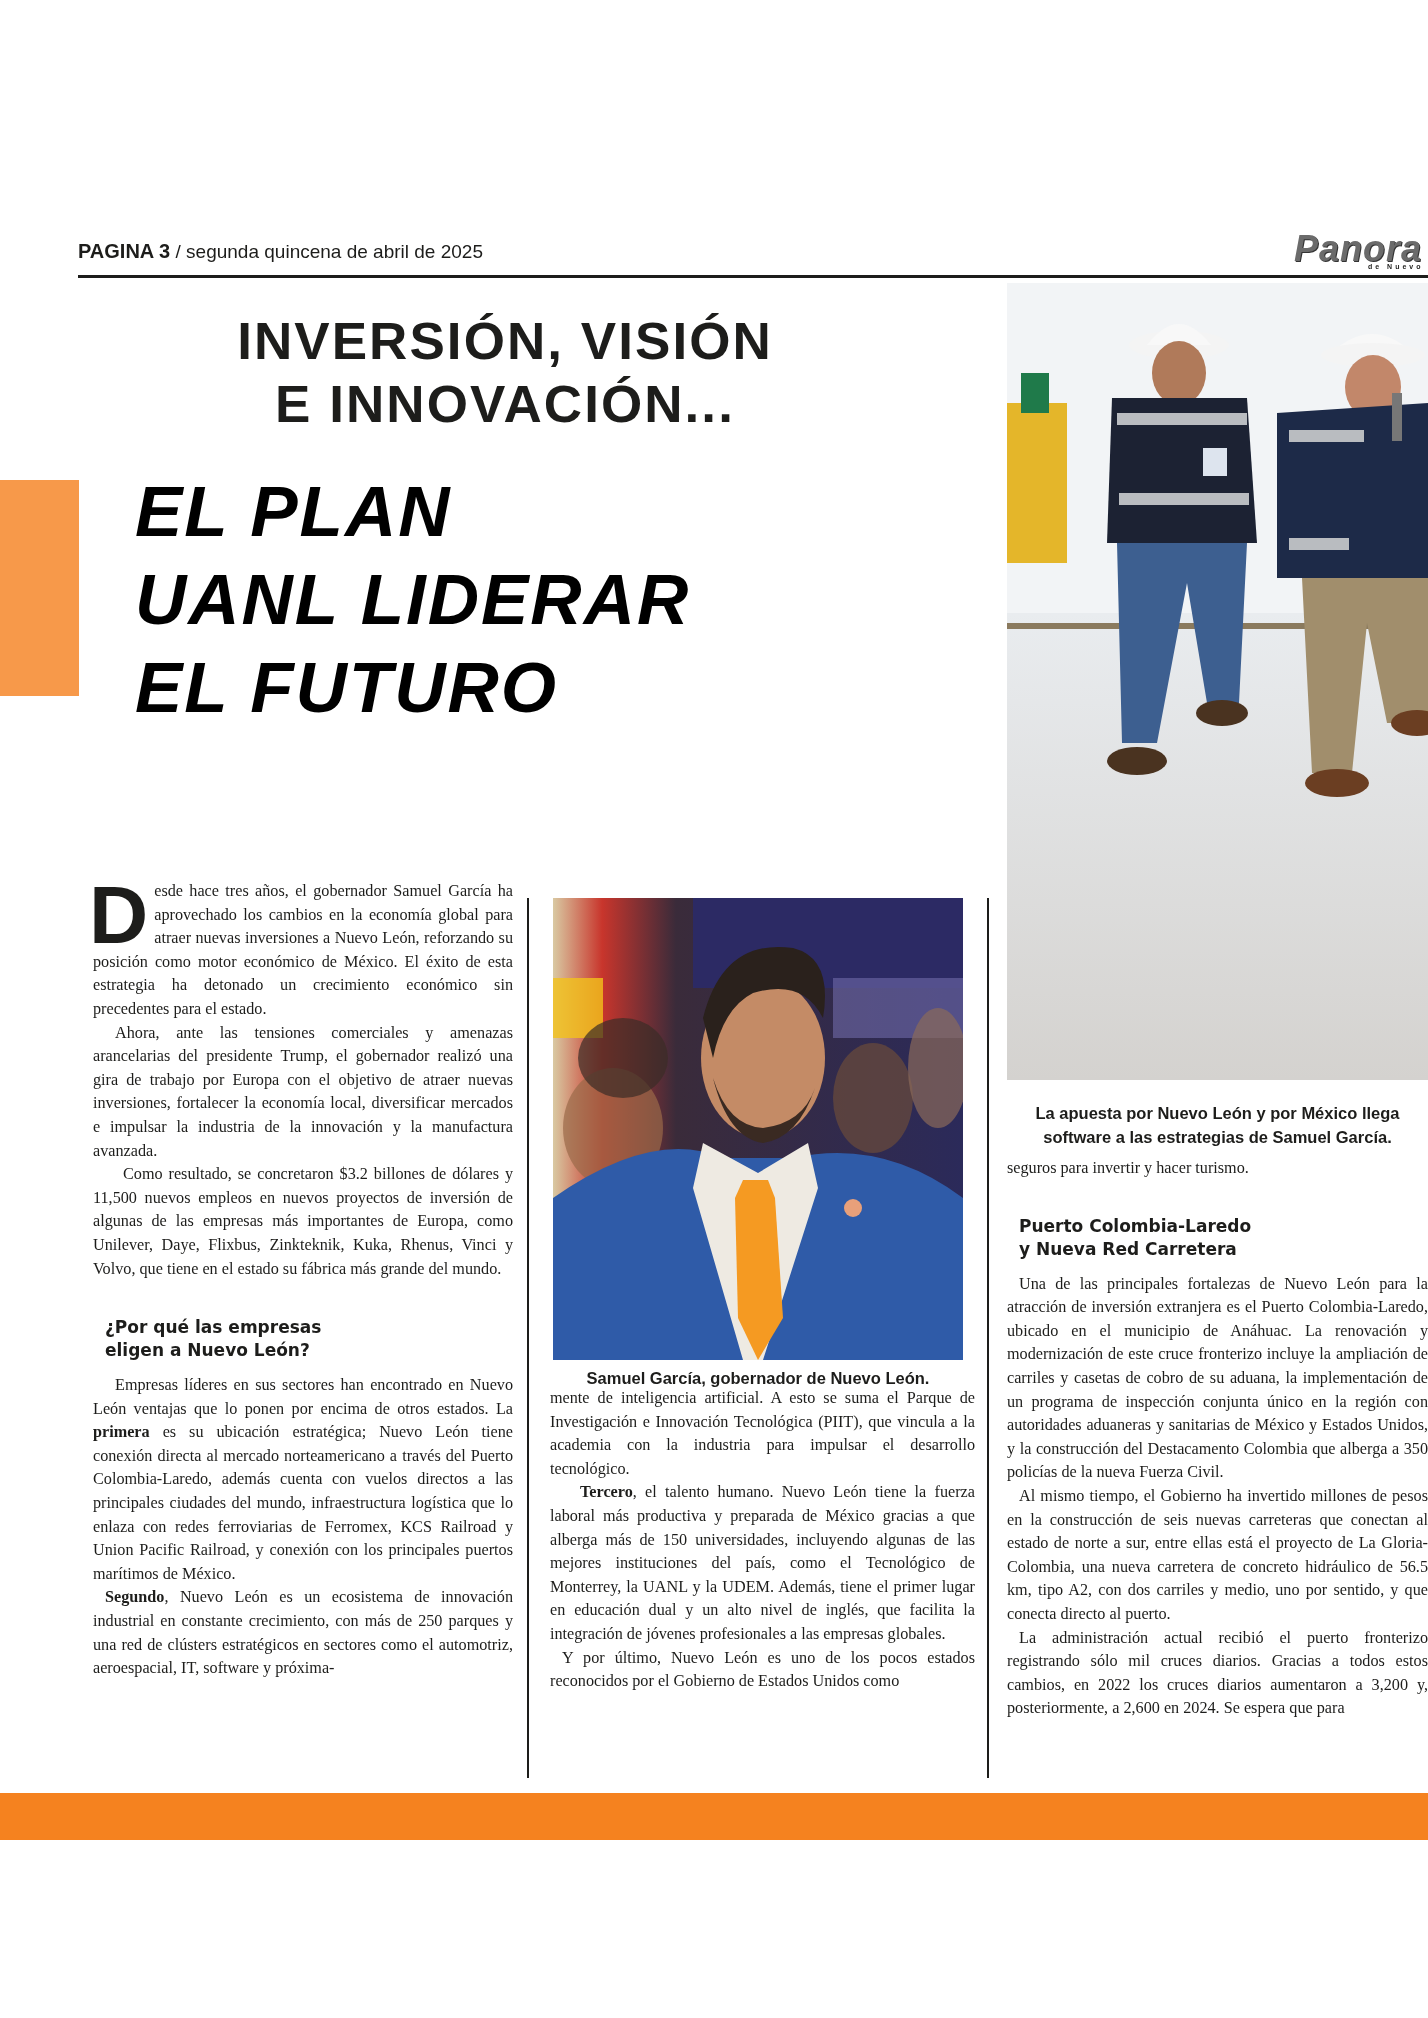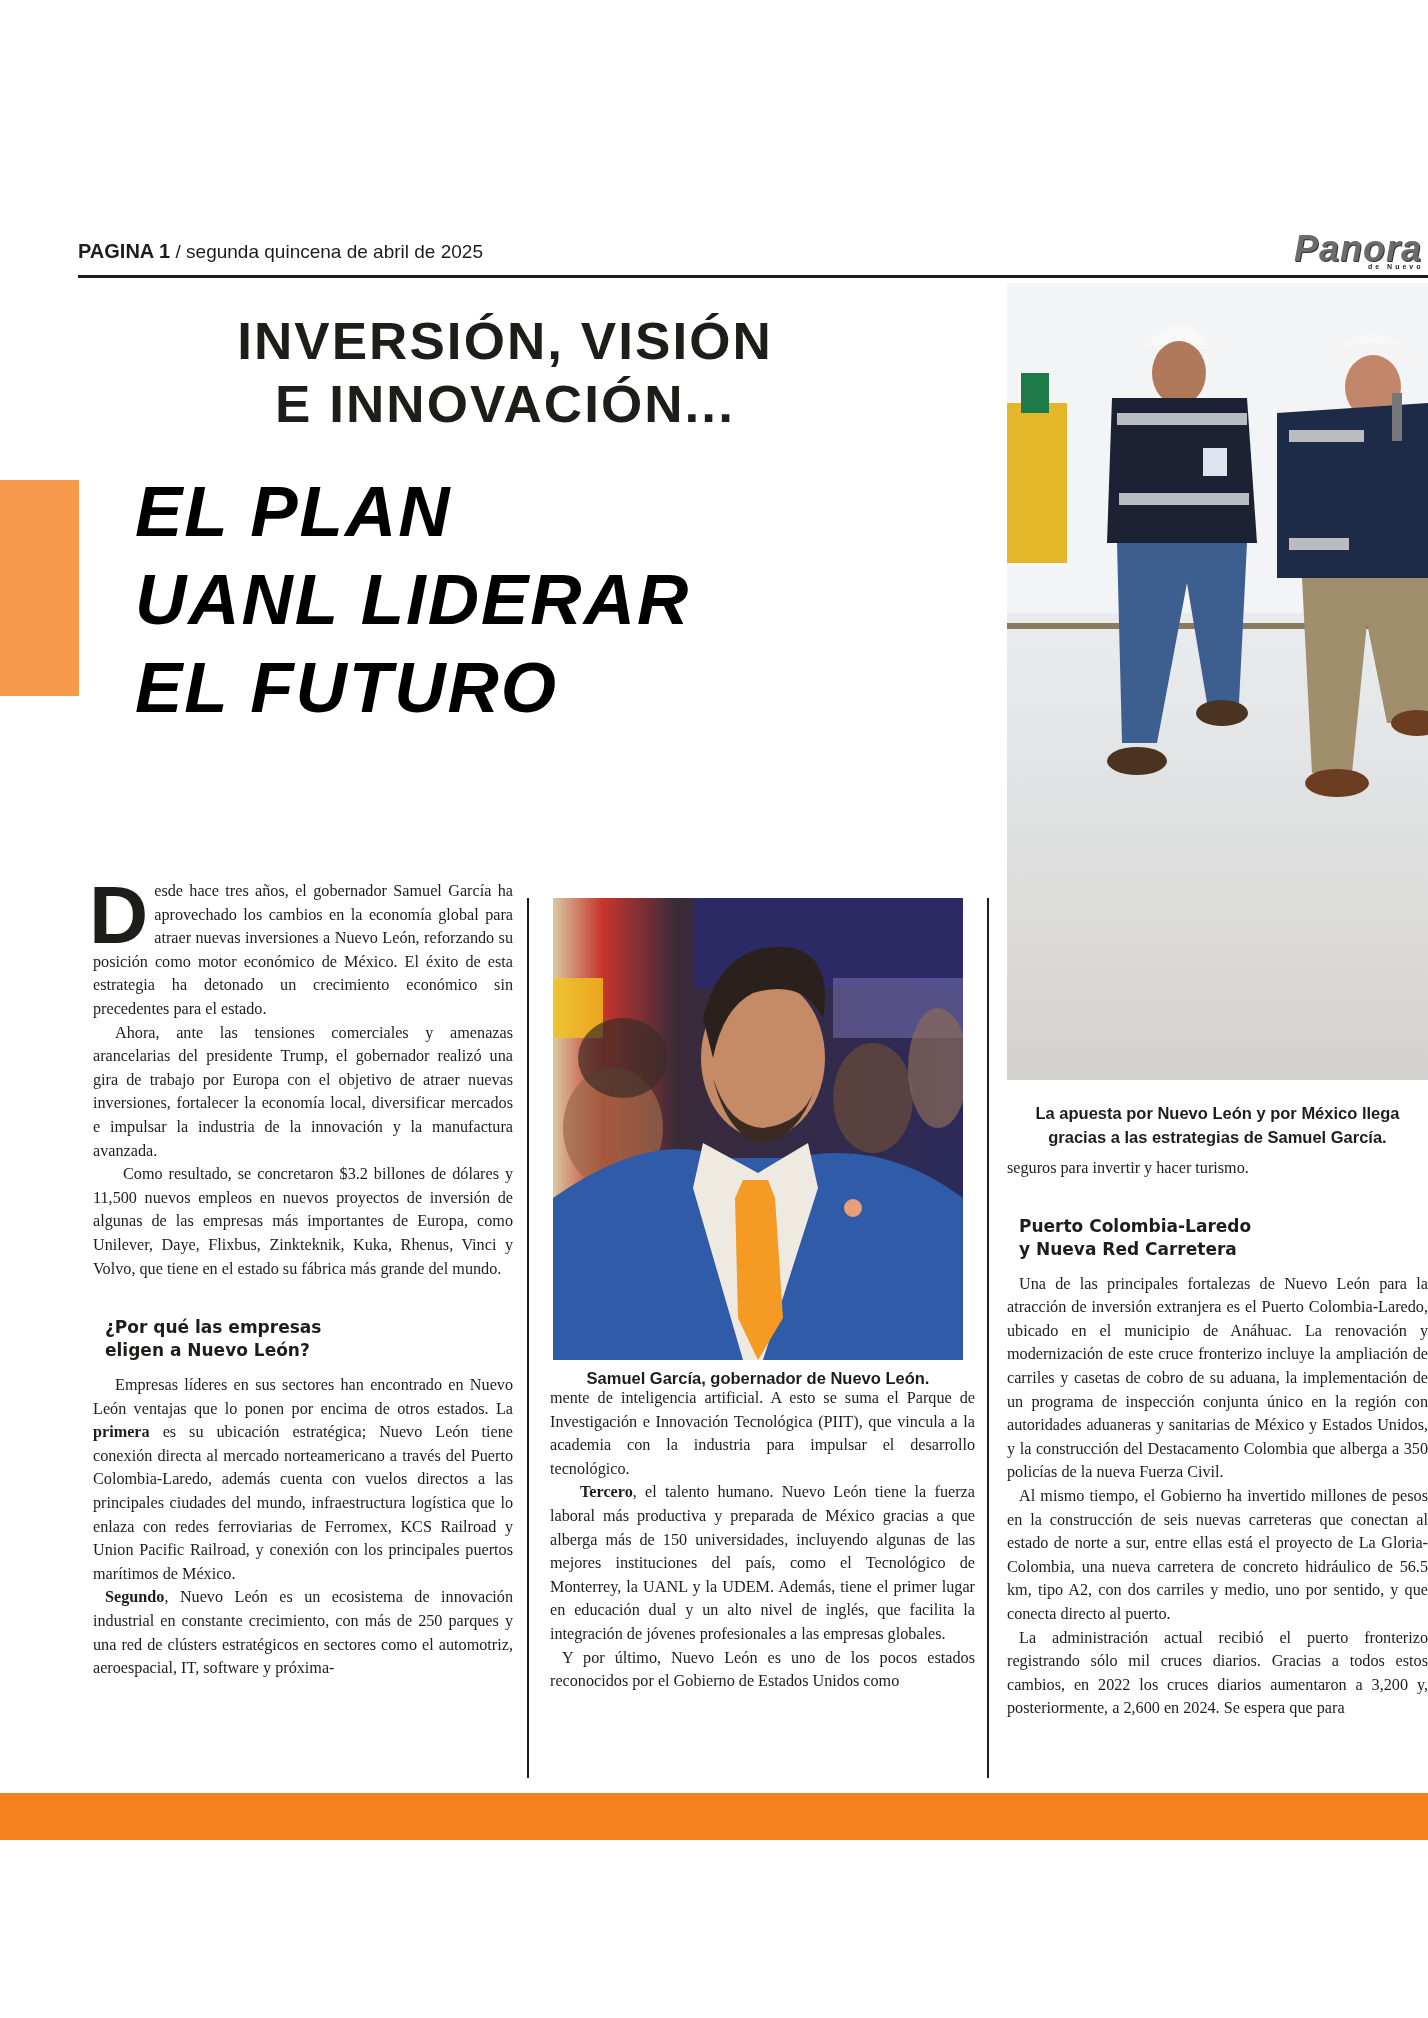--- a/index.html
+++ b/index.html
@@ -28,21 +28,21 @@
   .vrule { width:2px; background:#1d1d1b; }
   
   .photo { overflow:hidden; }
   .caption { font-family:"Liberation Sans", sans-serif; font-weight:bold; font-size:16.5px; line-height:23.5px; text-align:center; color:#1d1d1b; }
   .footer-bar { left:0; top:1793px; width:1428px; height:47px; background:#f5821f; }
 </style>
 </head>
 <body>
 
 <div class="abs hdr">
-  <span class="pg">PAGINA 1</span><span> / </span><span>segunda quincena de abril de 2025</span>
+  <span class="pg">PAGINA 3</span><span> / </span><span>segunda quincena de abril de 2025</span>
 </div>
 <div class="abs logo">Panora</div>
 <div class="abs logo-sub">de Nuevo Leó</div>
 <div class="abs hdr-rule"></div>
 
 <div class="abs kicker">
   <div>INVERSIÓN, VISIÓN</div>
   <div>E INNOVACIÓN...</div>
 </div>
 
@@ -135,21 +135,21 @@
     <rect x="282" y="147" width="75" height="12" fill="#b9bcc0"></rect>
     <rect x="282" y="255" width="60" height="12" fill="#b9bcc0"></rect>
     <rect x="385" y="110" width="10" height="48" fill="#777"></rect>
     <path d="M295 295 L421 295 L421 440 L380 440 L360 340 L345 490 L305 490 Z" fill="#a18e6c"></path>
     <ellipse cx="330" cy="500" rx="32" ry="14" fill="#6b3e22"></ellipse>
     <ellipse cx="410" cy="440" rx="26" ry="13" fill="#6b3e22"></ellipse>
   </svg>
 </div>
 <div class="abs caption" style="left:1007px; top:1102px; width:421px;">
   <div>La apuesta por Nuevo León y por México llega</div>
-  <div>gracias a las estrategias de Samuel García.</div>
+  <div>software a las estrategias de Samuel García.</div>
 </div>
 
 <div class="abs col col3">
   <p class="noind" style="text-align:left">seguros para invertir y hacer turismo.</p>
   <div style="height:22px"></div>
   <h3><span>Puerto Colombia-Laredo</span><br><span>y Nueva Red Carretera</span></h3>
   <p style="text-indent:12px">Una de las principales fortalezas de Nuevo León para la atracción de inversión extranjera es el Puerto Colombia-Laredo, ubicado en el municipio de Anáhuac. La renovación y modernización de este cruce fronterizo incluye la ampliación de carriles y casetas de cobro de su aduana, la implementación de un programa de inspección conjunta único en la región con autoridades aduaneras y sanitarias de México y Estados Unidos, y la construcción del Destacamento Colombia que alberga a 350 policías de la nueva Fuerza Civil.</p>
   <p style="text-indent:12px">Al mismo tiempo, el Gobierno ha invertido millones de pesos en la construcción de seis nuevas carreteras que conectan al estado de norte a sur, entre ellas está el proyecto de La Gloria-Colombia, una nueva carretera de concreto hidráulico de 56.5 km, tipo A2, con dos carriles y medio, uno por sentido, y que conecta directo al puerto.</p>
   <p style="text-indent:12px">La administración actual recibió el puerto fronterizo registrando sólo mil cruces diarios. Gracias a todos estos cambios, en 2022 los cruces diarios aumentaron a 3,200 y, posteriormente, a 2,600 en 2024. Se espera que para</p>
 </div>

